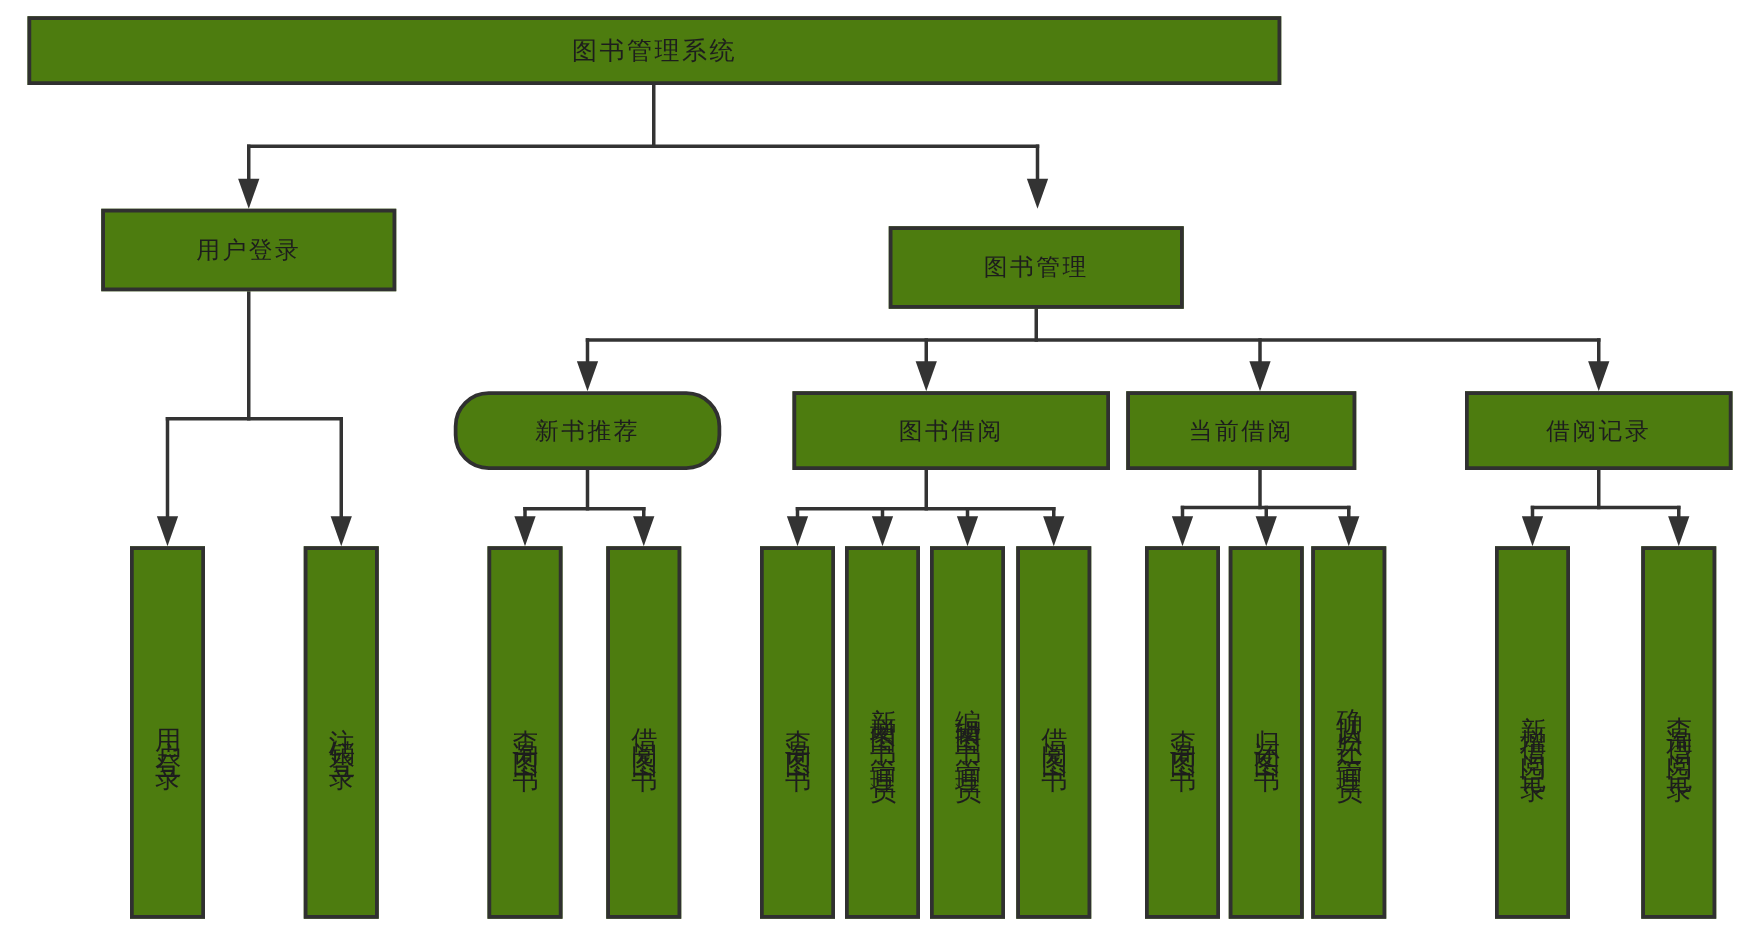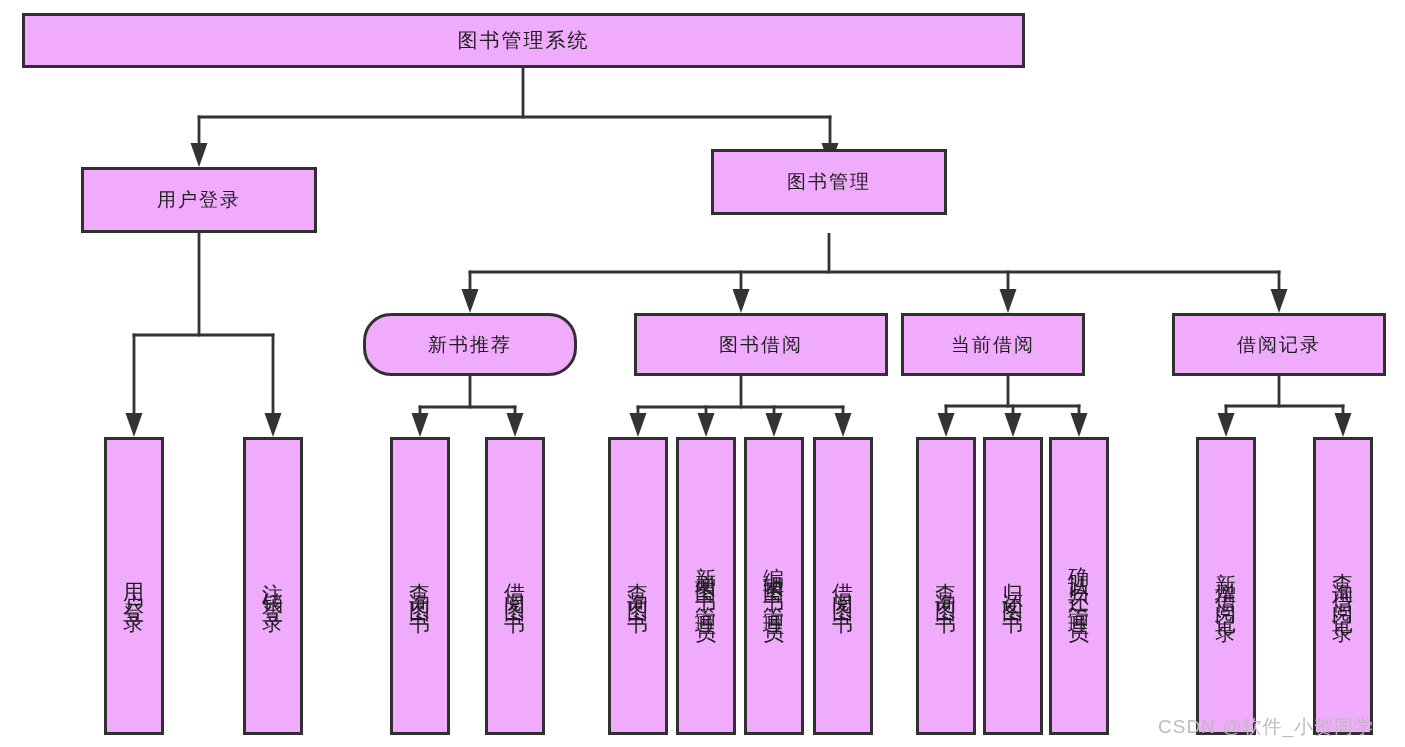--- a/index.html
+++ b/index.html
@@ -8,21 +8,21 @@
     width:1405px;height:747px;
     background:#ffffff;
     font-family:"Liberation Sans","DejaVu Sans",sans-serif;
     overflow:hidden;
   }
   #connectors{position:absolute;left:0;top:0;width:1405px;height:747px;z-index:1;}
   #connectors line{stroke:#333333;stroke-width:2.8;}
   #connectors polygon{fill:#333333;stroke:none;}
   .box{
     position:absolute;box-sizing:border-box;
-    border:3px solid #303030;background:#f0abfc;
+    border:3px solid #303030;background:#4d7c0f;
     display:flex;align-items:center;justify-content:center;
     color:#1d1d1d;z-index:2;
   }
   .h-label{font-size:20px;letter-spacing:2px;white-space:nowrap;}
   .lvl2 .h-label,.lvl3 .h-label{font-size:19px;}
   .leaf{width:60px;top:437px;height:298px;}
   .v-label{
     writing-mode:vertical-rl;
     text-orientation:mixed;
     font-size:21px;
@@ -104,21 +104,21 @@
     <polygon points="1334.5,413 1351.5,413 1343,437"></polygon>
   </svg>
 
   <div class="box" style="left:22px;top:13px;width:1003px;height:55px;">
     <span class="h-label">图书管理系统</span>
   </div>
 
   <div class="box lvl2" style="left:81px;top:167px;width:236px;height:66px;">
     <span class="h-label">用户登录</span>
   </div>
-  <div class="box lvl2" style="left:711px;top:149px;width:236px;height:66px;">
+  <div class="box lvl2" style="left:711px;top:181px;width:236px;height:66px;">
     <span class="h-label">图书管理</span>
   </div>
 
   <div class="box lvl3" style="left:363px;top:313px;width:214px;height:63px;border-radius:28px;">
     <span class="h-label">新书推荐</span>
   </div>
   <div class="box lvl3" style="left:634px;top:313px;width:254px;height:63px;">
     <span class="h-label">图书借阅</span>
   </div>
   <div class="box lvl3" style="left:901px;top:313px;width:184px;height:63px;">
@@ -165,15 +165,14 @@
     <span class="v-label">确认归还（管理员）</span>
   </div>
 
   <div class="box leaf" style="left:1196px;">
     <span class="v-label">新增借阅记录</span>
   </div>
   <div class="box leaf" style="left:1313px;">
     <span class="v-label">查询借阅记录</span>
   </div>
 
-  <div id="watermark">CSDN @软件_小贺同学</div>
 
 </div>
 
 </body></html>

